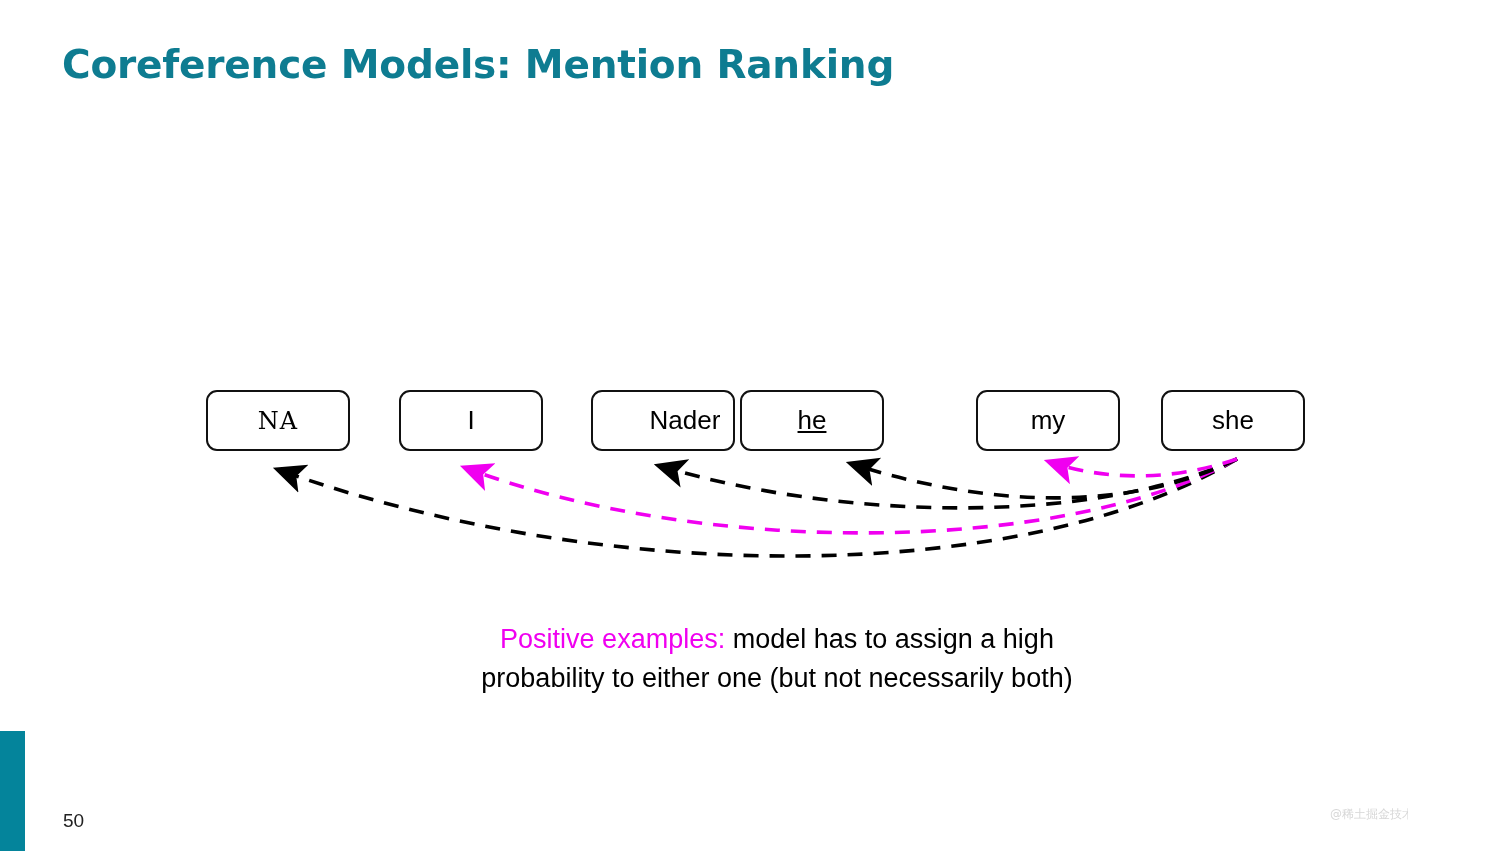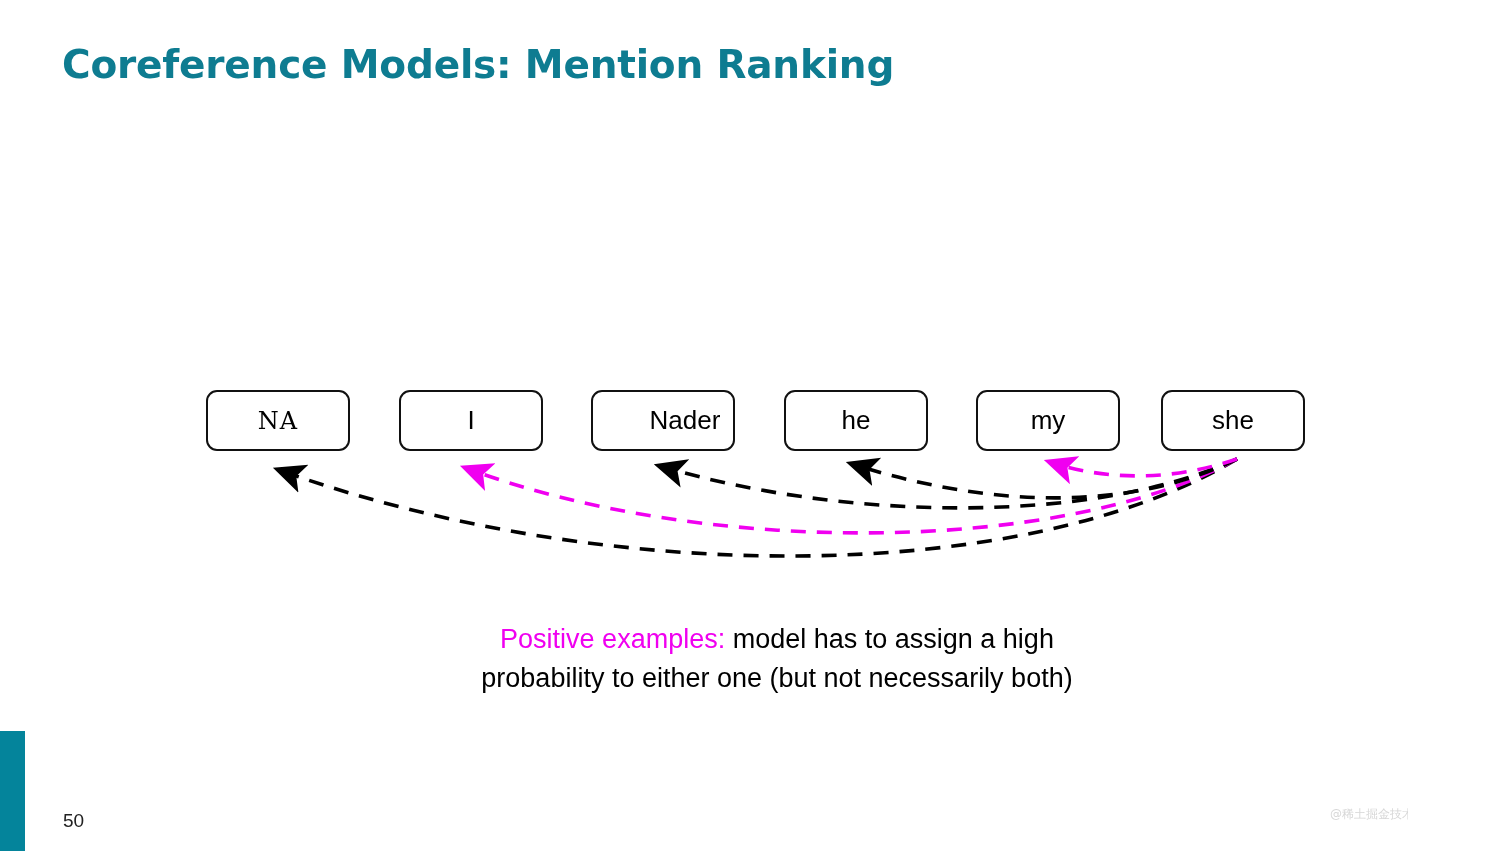--- a/index.html
+++ b/index.html
@@ -188,21 +188,21 @@
       <path d="M1237,99 C1090,166 840,160 660,106" fill="none" stroke="#000000" stroke-width="3.6" stroke-dasharray="15,11" marker-end="url(#ah-black)"></path>
 
       <path d="M1237,99 C1130,152 990,148 852,104" fill="none" stroke="#000000" stroke-width="3.6" stroke-dasharray="15,11" marker-end="url(#ah-black)"></path>
 
       <path d="M1237,99 C1175,120 1110,122 1050,102" fill="none" stroke="#F000F0" stroke-width="3.6" stroke-dasharray="15,11" marker-end="url(#ah-magenta)"></path>
     </svg>
 
     <div class="mention-box mono" style="left:206px; top:30px;">NA</div>
     <div class="mention-box" style="left:399px; top:30px;">I</div>
     <div class="mention-box" style="left:591px; top:30px;padding-left:44px;">Nader</div>
-    <div class="mention-box" style="left:784px; top:30px;">he</div>
+    <div class="mention-box" style="left:740px; top:30px;text-decoration:underline;">he</div>
     <div class="mention-box" style="left:976px; top:30px;">my</div>
     <div class="mention-box" style="left:1161px; top:30px;">she</div>
 
   </div>
 
   <div class="caption">
     <div>
       <span class="hl">Positive examples:</span><span> model has to assign a high</span>
     </div>
     <div>probability to either one (but not necessarily both)</div>

